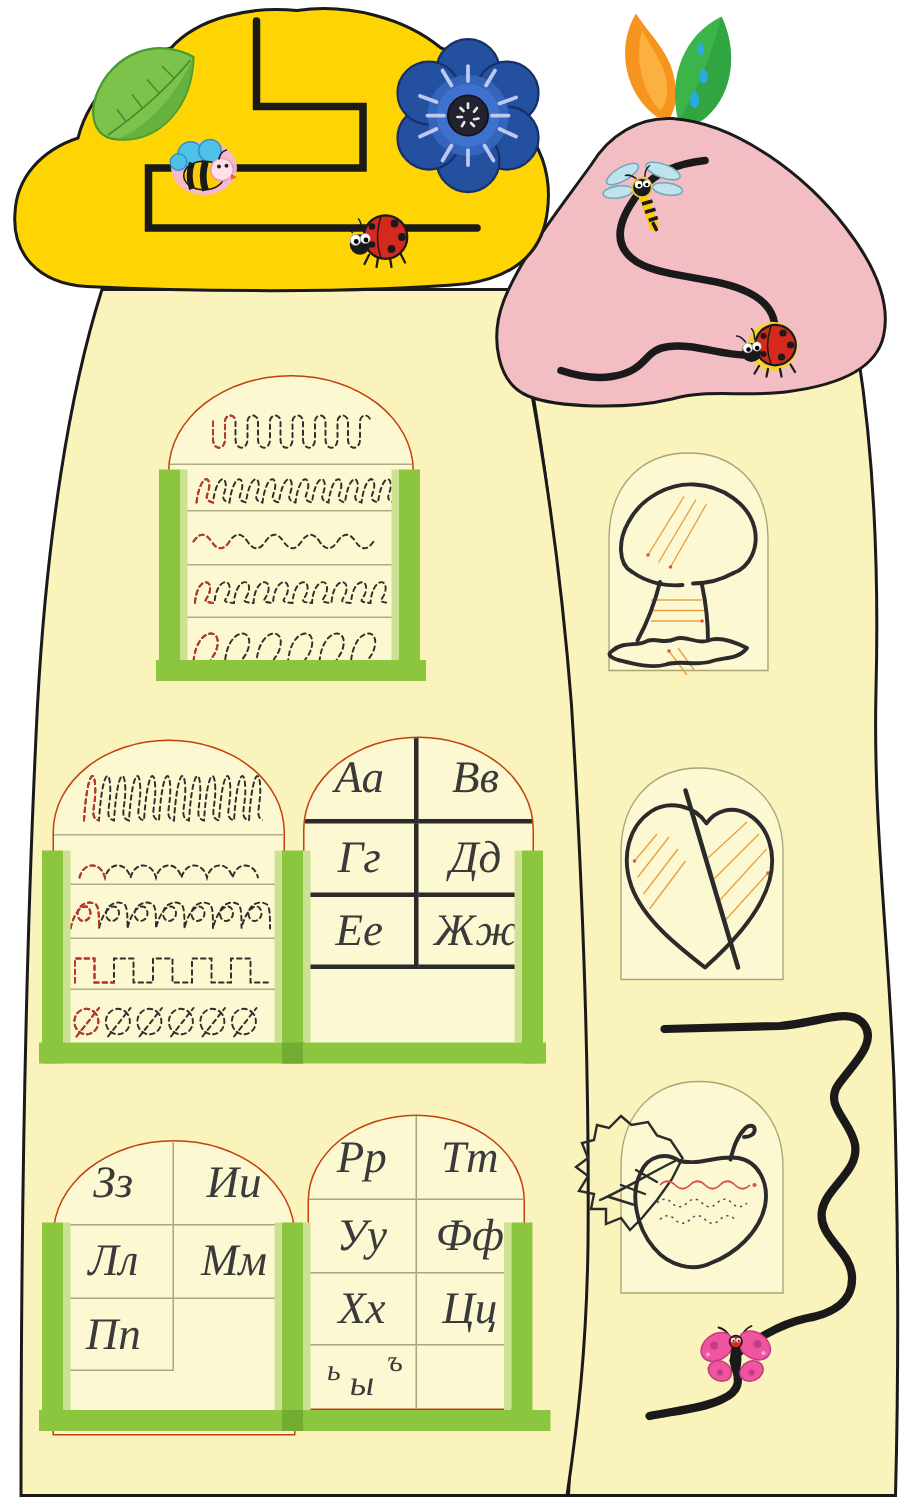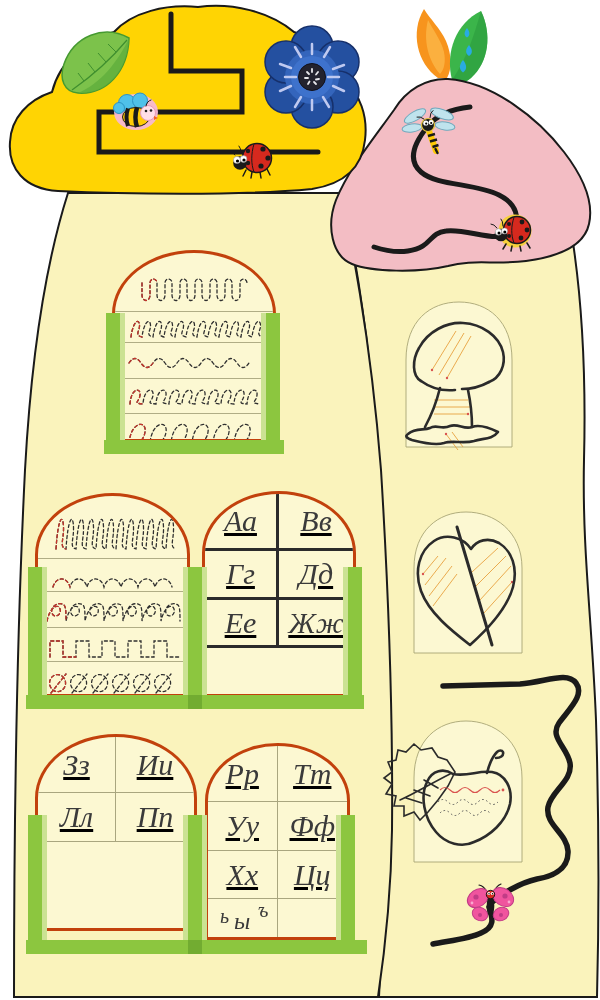--- a/index.html
+++ b/index.html
@@ -11,22 +11,22 @@
   .cap-yellow{fill:var(--cap-yellow);}
   .cap-pink{fill:var(--cap-pink);}
   .trk{fill:none;stroke:var(--outline-black);stroke-width:5;stroke-linecap:round;stroke-linejoin:round;}
   .pwin{fill:var(--window-cream);stroke:#A8A575;stroke-width:0.9;}
   .draw{fill:none;stroke:#2B2B2B;stroke-width:2.6;stroke-linecap:round;stroke-linejoin:round;}
   .draw-thin{fill:none;stroke:#2B2B2B;stroke-width:1.6;stroke-linecap:round;}
   .hatch{fill:none;stroke:#E8A13F;stroke-width:0.9;}
   .hatch-red{fill:none;stroke:#D9534F;stroke-width:1.1;}
   .dotline{fill:none;stroke:#555;stroke-width:1;stroke-dasharray:1.6 2.6;}
 
-  .win{position:absolute;background:var(--window-cream);border:3px solid #c2410c;box-sizing:border-box;
-       overflow:hidden;z-index:1;text-decoration:underline;}
+  .win{position:absolute;background:var(--window-cream);border:1px solid #c2410c;box-sizing:border-box;
+       overflow:hidden;z-index:1;}
   .arch{border-radius:var(--arx) var(--arx) 0 0 / var(--ary) var(--ary) 0 0;}
   .trow{border-top:1px solid #B0AD85;display:flex;align-items:center;justify-content:center;}
   .trow:first-child{border-top:none;align-items:flex-end;}
   svg.tr{display:block;}
   .tr-black{fill:none;stroke:var(--trace-dark);stroke-width:1.3;stroke-dasharray:3 2.6;stroke-linecap:round;}
   .tr-red{fill:none;stroke:var(--trace-red);stroke-width:1.3;stroke-dasharray:3 2.6;stroke-linecap:round;}
 
   .lwin{display:grid;grid-template-columns:1fr 1fr;}
   .cell{display:flex;align-items:center;justify-content:center;
         font:italic 30px "Liberation Serif","DejaVu Serif",serif;color:var(--ink);box-sizing:border-box;}
@@ -345,29 +345,32 @@
 <div class="g" style="left:28px;top:567px;width:14px;height:142px"></div>
 <div class="gl" style="left:42px;top:567px;width:5px;height:128px"></div>
 <div class="gl" style="left:183px;top:567px;width:5px;height:128px"></div>
 <div class="g" style="left:188px;top:567px;width:14px;height:142px"></div>
 <div class="gl" style="left:202px;top:567px;width:5px;height:128px"></div>
 <div class="gl" style="left:343px;top:567px;width:5px;height:128px"></div>
 <div class="g" style="left:348px;top:567px;width:14px;height:142px"></div>
 <div class="g" style="left:26px;top:695px;width:338px;height:14px"></div>
 <div class="gd" style="left:188px;top:695px;width:14px;height:14px"></div>
 
-<div class="win arch lwin thin" style="left:35px;top:734px;width:162px;height:197px;--arx:81px;--ary:64px;grid-template-rows:56px 49px 48px auto">
+<div class="win arch lwin thin" style="left:35px;top:760px;width:162px;height:197px;--arx:81px;--ary:64px;grid-template-rows:56px 49px 48px auto">
   <div class="cell">
         <span>Зз</span>
       </div>
   <div class="cell">
         <span>Ии</span>
       </div>
   <div class="cell">
         <span>Лл</span>
+      </div>
+  <div class="cell">
+        <span>Мм</span>
       </div>
   <div class="cell">
         <span>Пп</span>
       </div>
 </div>
 
 <div class="win arch lwin thin" style="left:205px;top:743px;width:145px;height:197px;--arx:73px;--ary:58px;grid-template-rows:56px 49px 48px auto">
   <div class="cell">
         <span>Рр</span>
       </div>

